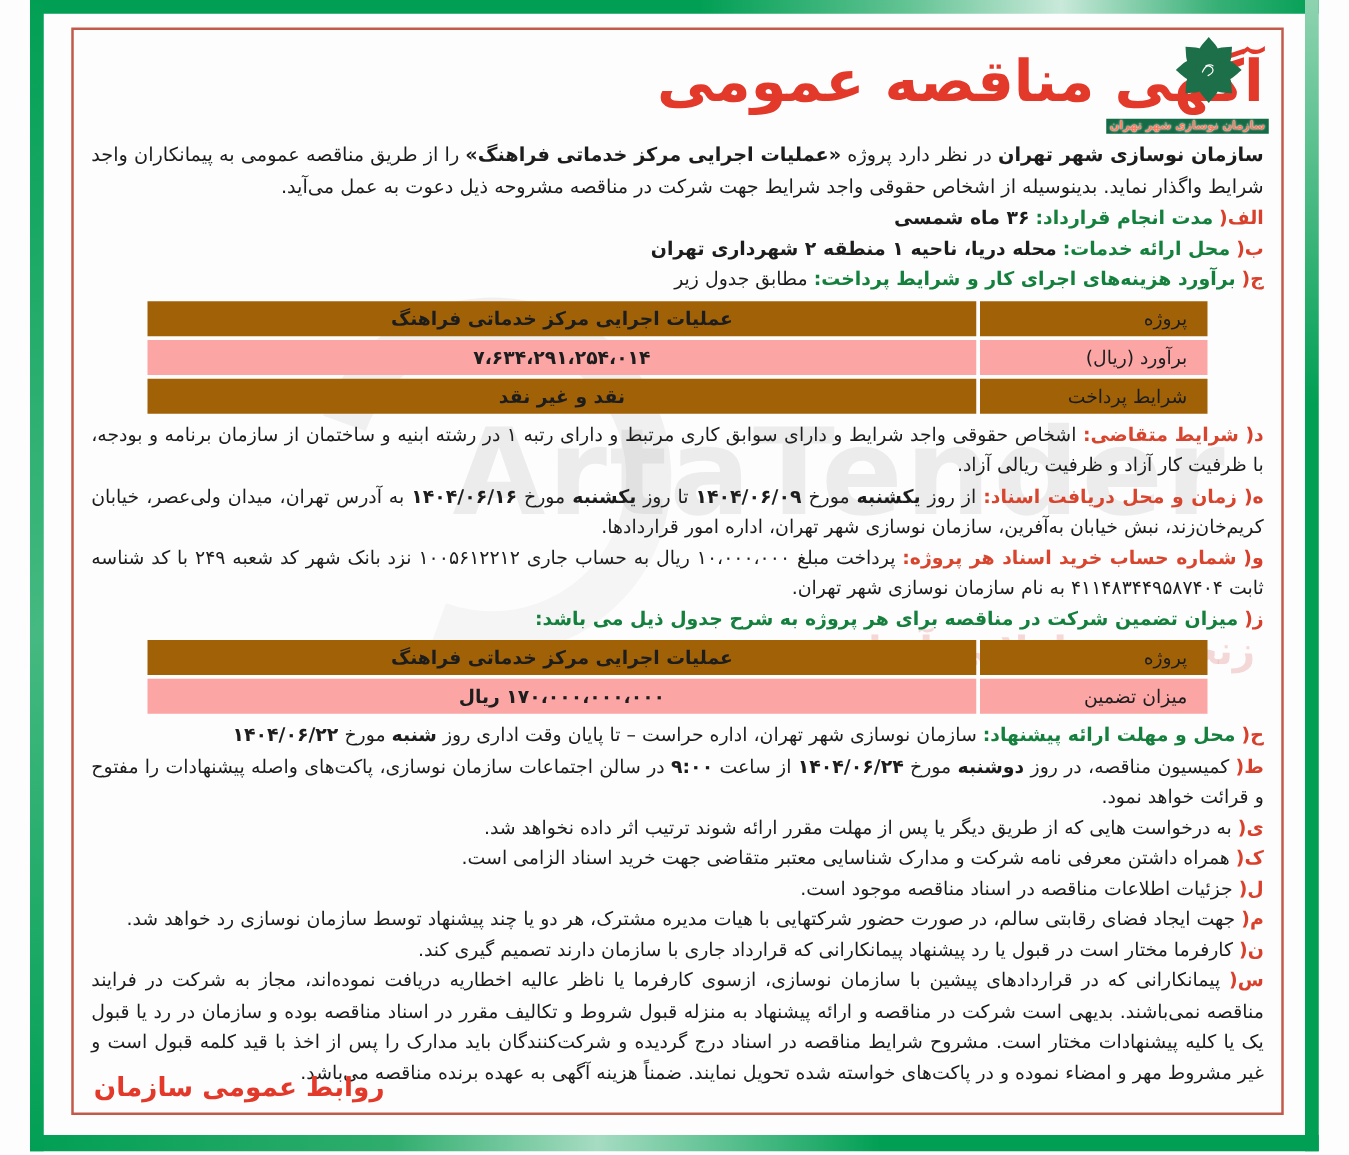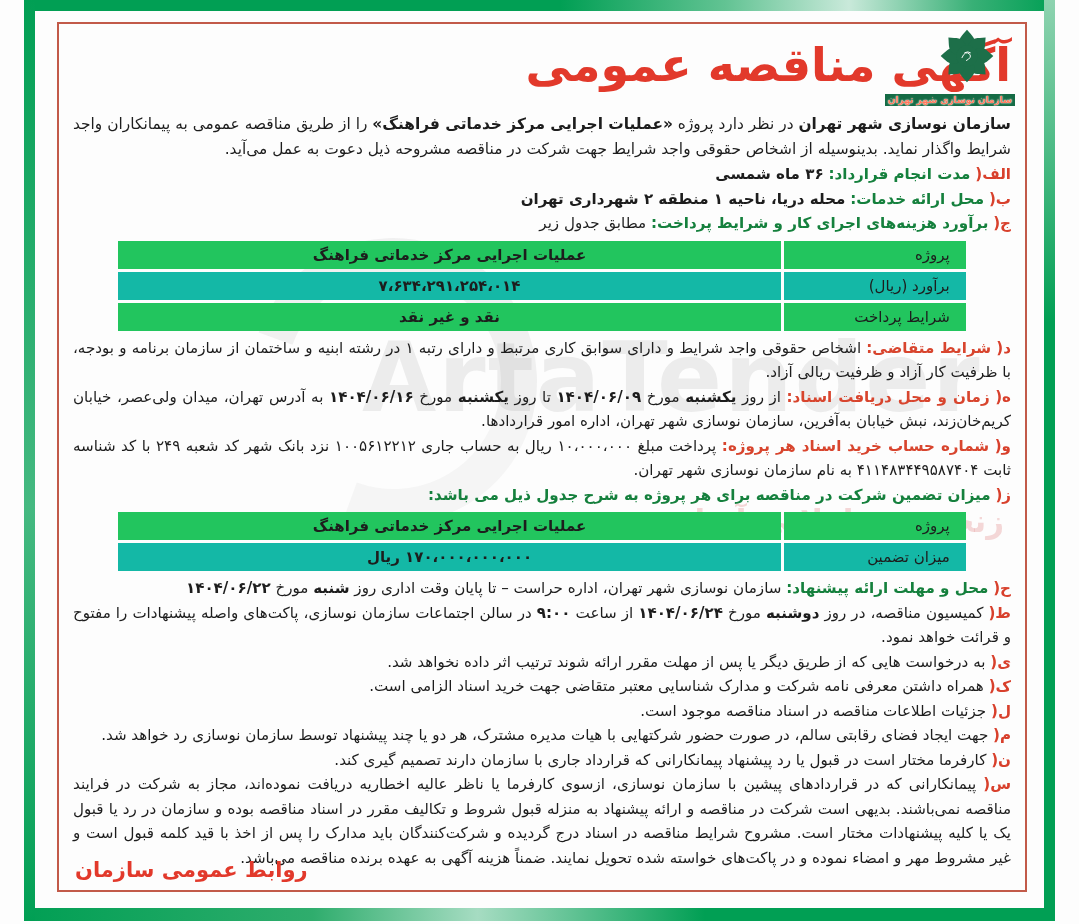--- a/index.html
+++ b/index.html
@@ -38,22 +38,22 @@
   .letter{color:#d8402c;font-weight:bold;}
   .paren{direction:ltr;unicode-bidi:isolate;color:#d8402c;font-weight:bold;}
   .t-green{color:#15803d;font-weight:bold;}
   .t-red{color:#d8452e;font-weight:bold;}
   .b{font-weight:bold;}
   
   .tbl{border-collapse:separate;border-spacing:3px;width:91%;margin:2px auto;table-layout:fixed;position:relative;z-index:1;}
   .tbl td{height:26px;text-align:center;vertical-align:middle;font-size:15px;}
   .tbl td.lbl{width:165px;text-align:right;padding-right:16px;}
   .tbl td.val{font-weight:bold;}
-  .tbl tr.dark td{background:#22c55e;}
-  .tbl tr.light td{background:#14b8a6;}
+  .tbl tr.dark td{background:#a16207;}
+  .tbl tr.light td{background:#fca5a5;}
   
   .signature{position:absolute;left:16px;bottom:8px;color:#e2392b;font-weight:bold;font-size:21px;}
 </style>
 </head>
 <body>
 
 <div class="page">
 
   <div class="gf gf-top"></div>
   <div class="gf gf-bottom"></div>

